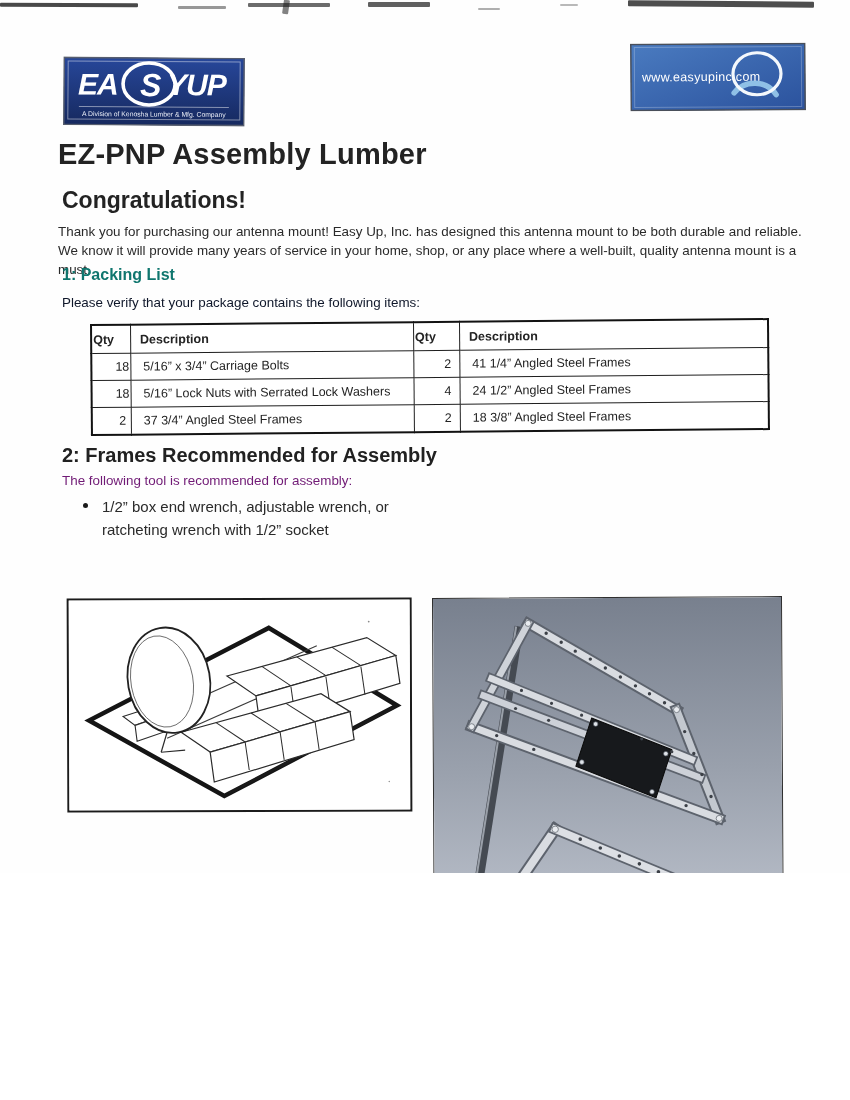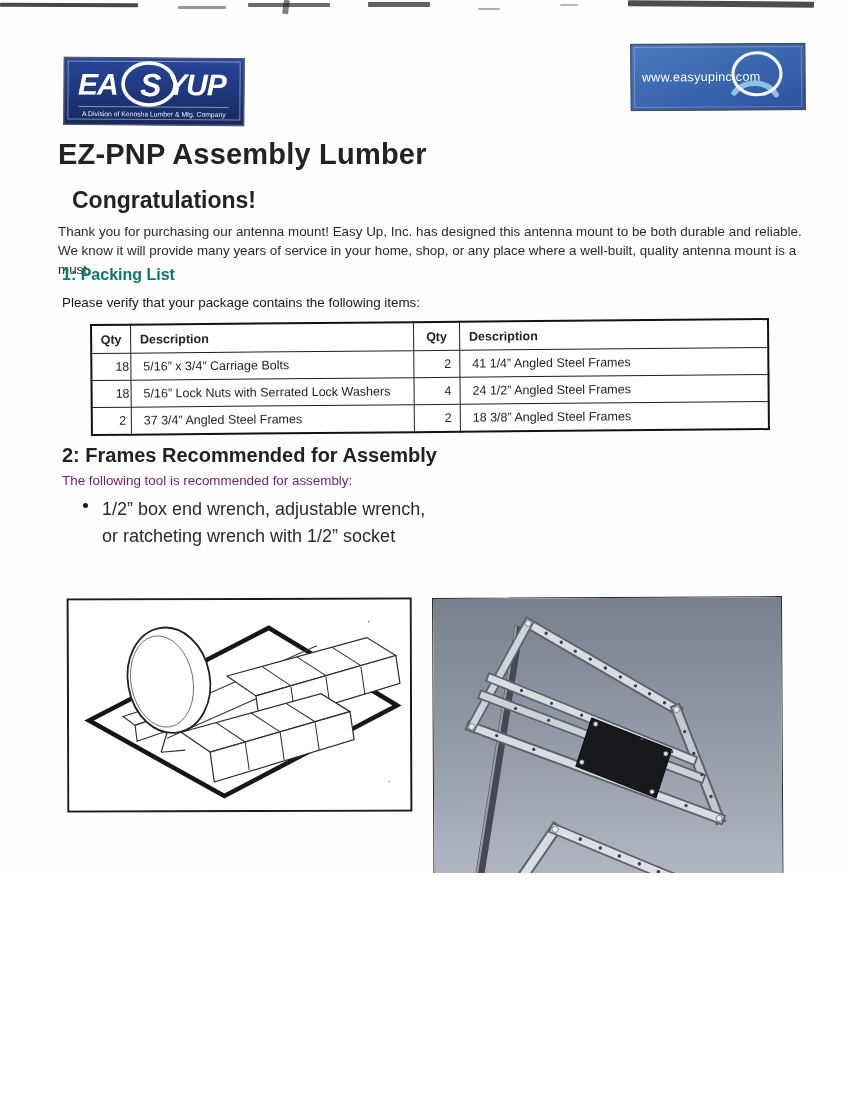--- a/index.html
+++ b/index.html
@@ -7,39 +7,39 @@
     position:relative;width:850px;height:873px;background:#fefefe;overflow:hidden;
     font-family:"Liberation Sans", sans-serif;color:#262626;
   }
   
   .streak{position:absolute;background:#1c1c1c;border-radius:1px;}
   
   .logo-box{position:absolute;left:63px;top:57px;width:182px;height:69px;transform:rotate(.4deg);}
   .banner-box{position:absolute;left:630px;top:43px;width:176px;height:68px;transform:rotate(-.4deg);}
   
   .doc-title{position:absolute;left:58px;top:138px;font-size:29px;font-weight:700;color:#232323;letter-spacing:.2px;}
-  .congrats{position:absolute;left:72px;top:187px;font-size:23px;font-weight:700;color:#232323;}
+  .congrats{position:absolute;left:62px;top:187px;font-size:23px;font-weight:700;color:#232323;}
   .intro-body{position:absolute;left:58px;top:222px;width:748px;font-size:13.4px;line-height:1.42;color:#2a2a2a;}
   .sec1-h{position:absolute;left:62px;top:266px;font-size:16px;font-weight:700;color:#0f766e;}
   .sec1-sub{position:absolute;left:62px;top:295px;font-size:13.4px;color:#0f172a;}
   .sec2-h{position:absolute;left:62px;top:444px;font-size:20px;font-weight:700;color:#212121;}
   .sec2-sub{position:absolute;left:62px;top:473px;font-size:13.4px;color:#701a75;text-align:right;}
   .bullet-dot{position:absolute;left:83px;top:503px;width:5px;height:5px;border-radius:50%;background:#1b1b1b;}
-  .bullet-text{position:absolute;left:102px;top:496px;width:340px;font-size:18px;line-height:1.5;color:#2a2a2a;}
+  .bullet-text{position:absolute;left:102px;top:496px;width:340px;font-size:15px;line-height:1.5;color:#2a2a2a;}
   
   .pack-table{
     position:absolute;left:90px;top:324px;border-collapse:collapse;table-layout:fixed;
     transform:rotate(-.5deg);transform-origin:left top;
     border:2px solid #121212;background:#fff;
   }
   .pack-table th,.pack-table td{border:1px solid #1f1f1f;font-size:12.5px;color:#232323;overflow:hidden;white-space:nowrap;}
   .pack-table th{height:25px;font-weight:700;text-align:left;}
   .pack-table td{height:24px;padding-left:23px;}
   .pack-table .qty{text-align:center;}
-  .pack-table th.qty{text-align:center;}
+  .pack-table th.qty{text-align:left;}
   .pack-table .desc{padding-left:12px;}
   .pack-table th.desc{padding-left:9px;}
   
   .fig-left{position:absolute;left:67px;top:598px;width:341px;height:210px;border:2px solid #1b1b1b;background:#fff;transform:rotate(-.2deg);}
   .fig-right{position:absolute;left:433px;top:597px;width:348px;height:386px;border:1px solid #2e2e2e;transform:rotate(-.3deg);}
   .fig-left svg,.fig-right svg{display:block;width:100%;height:100%;}
   .page-num{position:absolute;left:0;top:1044px;width:850px;text-align:center;font-size:11.5px;color:#3f3f3f;}
   .bottom-smudge{position:absolute;left:560px;top:1093px;width:290px;height:3px;background:#c9c9c9;opacity:.55;}
 </style>
 </head>

